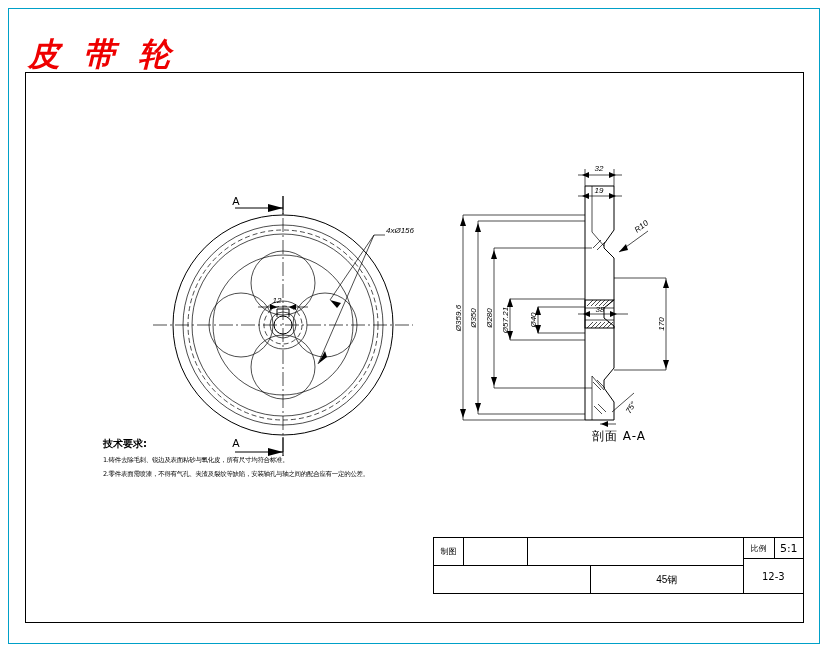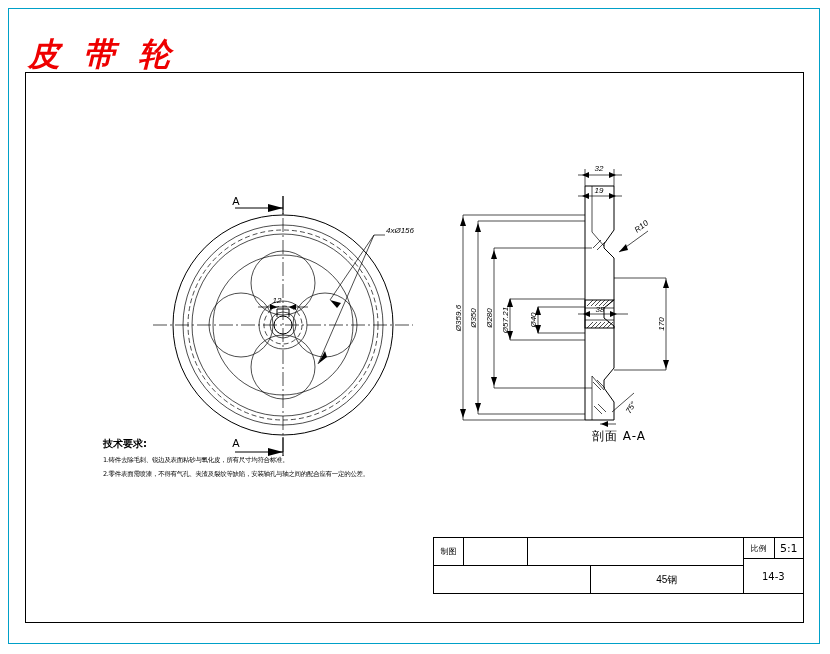--- a/index.html
+++ b/index.html
@@ -255,17 +255,17 @@
         <div class="tb-cell" style="width:156px;"></div>
         <div class="tb-cell tb-d tb-mat" style="border-right:none;">45钢</div>
       </div>
     </div>
 
     <div class="tb-right">
       <div class="tb-r1">
         <div class="k">比例</div>
         <div class="v">5:1</div>
       </div>
-      <div class="tb-r2">14-3</div>
+      <div class="tb-r2">12-3</div>
     </div>
   </div>
 
 </div>
 
 </body></html>

